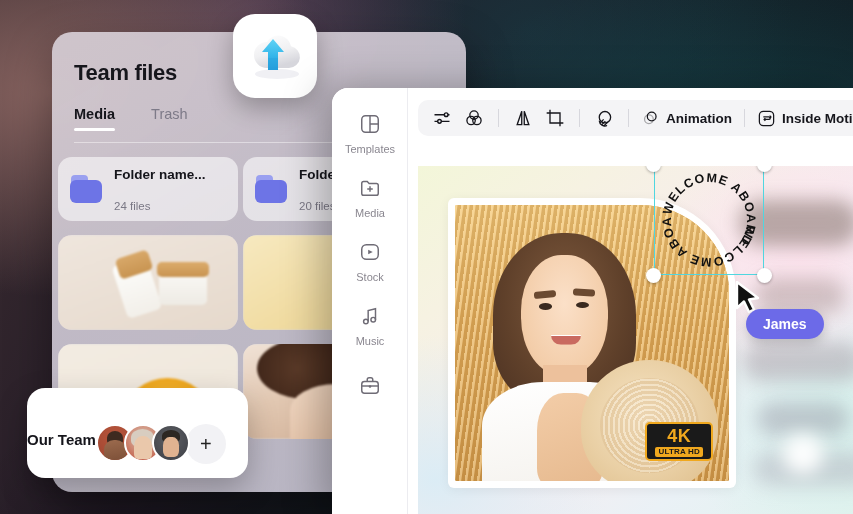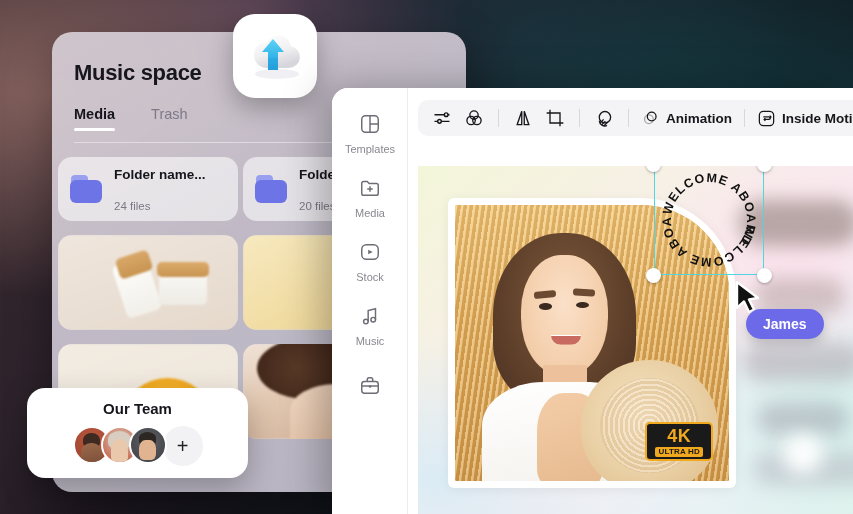--- a/index.html
+++ b/index.html
@@ -276,21 +276,21 @@
     background:#6c6ae8; color:#fff; font-size:14px; font-weight:600;
     padding:7px 17px; border-radius:16px;
     box-shadow: 0 4px 12px rgba(0,0,0,.18);
   }
 
   
   #ourteam {
     position:absolute; left:27px; top:388px; width:221px; height:90px;
     background:#fff; border-radius:18px;
     box-shadow: 0 12px 30px rgba(0,0,0,.25);
-    display:flex; flex-direction:column; align-items:center;
+    display:flex; flex-direction:row; align-items:center;
     padding-top:12px;
   }
   #ourteam-title { font-size:15px; font-weight:bold; color:#15151b; }
   #avatars { display:flex; margin-top:9px; }
   .av {
     width:38px; height:38px; border-radius:50%; border:2.5px solid #fff;
     margin-left:-10px; overflow:hidden; position:relative;
   }
   .av:first-child { margin-left:0; }
   .av1 { background: radial-gradient(circle at 50% 30%, #b8563c 0%, #9e4430 100%); }
@@ -307,21 +307,21 @@
     margin-left:-4px; display:flex; align-items:center; justify-content:center;
     font-size:20px; color:#222; cursor:pointer; line-height:1;
   }
 </style>
 </head>
 <body>
 
 <div id="bg"></div>
 
 <section id="teamspace">
-  <h1 id="ts-title">Music space</h1>
+  <h1 id="ts-title">Team files</h1>
 
   <nav id="ts-tabs">
     <div class="ts-tab active">Media</div>
     <div class="ts-tab">Trash</div>
   </nav>
   <div id="ts-divider"></div>
 
   <div id="ts-grid">
 
     <div class="folder-card">

